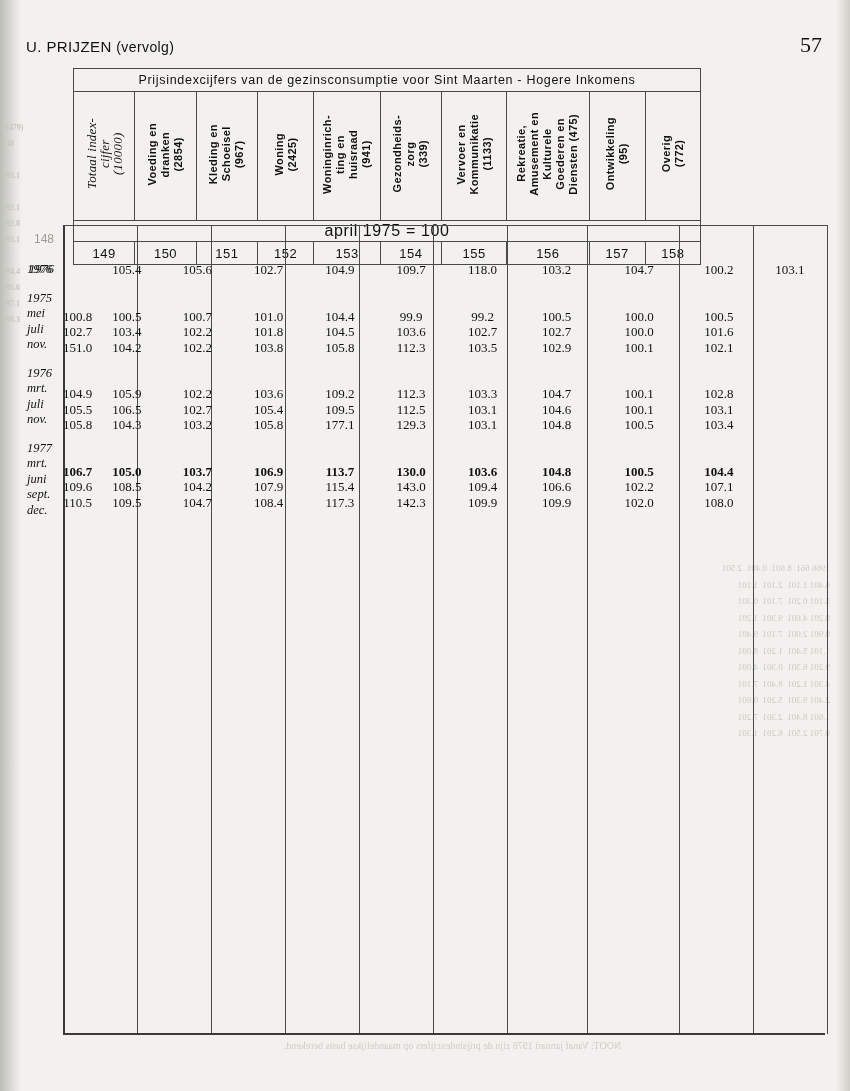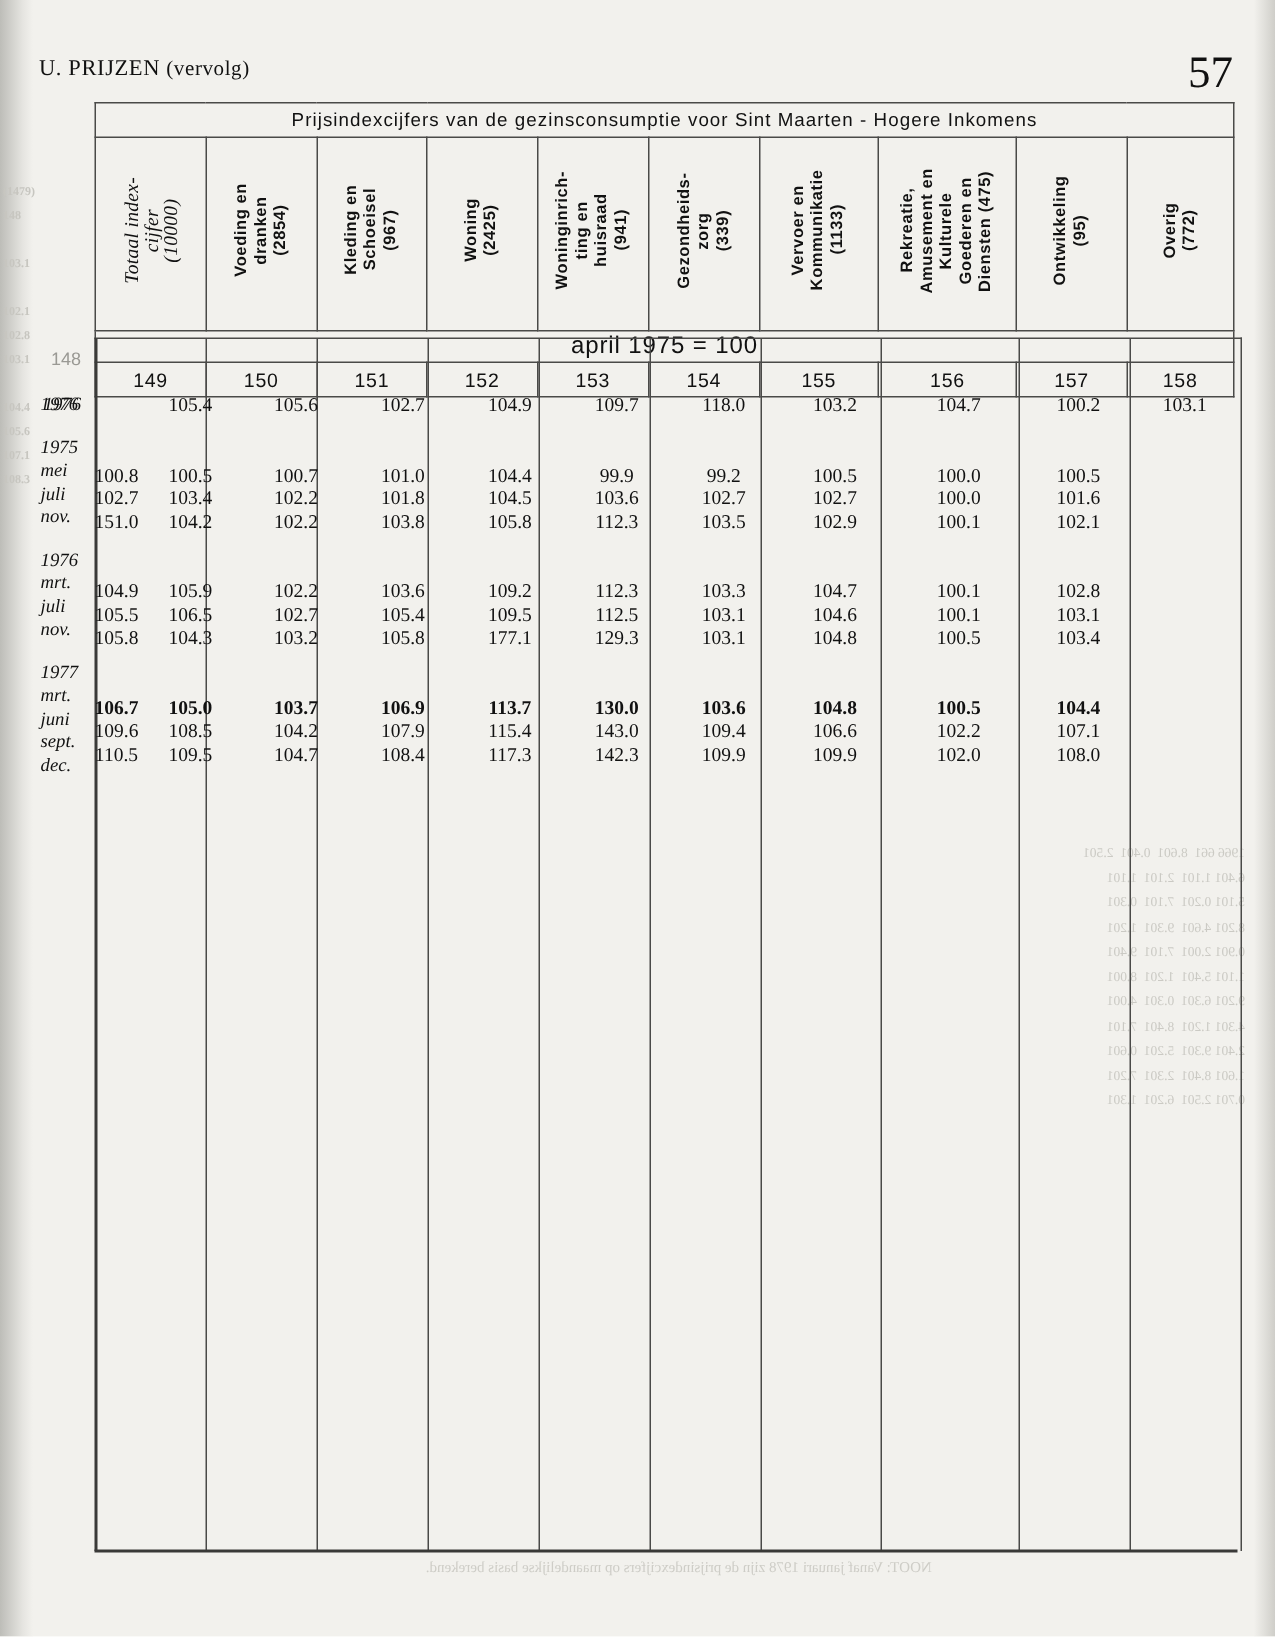--- a/index.html
+++ b/index.html
@@ -40,32 +40,32 @@
     position: absolute;
     top: 38px;
     left: 26px;
     right: 26px;
     height: 22px;
   }
   .chapter-title {
     position: absolute;
     left: 0;
     top: 0;
-    font-family: Liberation Serif, serif;
+    font-family: Liberation Sans, sans-serif;
     font-size: 15px;
     letter-spacing: .4px;
   }
   .chapter-title .small {
     font-size: 14px;
   }
   .page-number {
     position: absolute;
     right: 2px;
     top: -6px;
-    font-size: 30px;
+    font-size: 22px;
     font-family: "Liberation Serif", serif;
   }
   .ghost-col {
     position: absolute;
     left: 600px;
     top: 560px;
     width: 230px;
     line-height: 16.5px;
     color: #cbcac4;
     font-size: 9px;
@@ -84,22 +84,23 @@
 
   .table-wrap {
     position: absolute;
     left: 63px;
     top: 68px;
     width: 762px;
   }
 
   table.maintable {
     border-collapse: collapse;
-    width: 760px;
+    width: 628px;
     background: transparent;
+    margin-left: 10px;
   }
   table.maintable td, table.maintable th {
     border: 1px solid #4a4a48;
     padding: 0;
     font-weight: normal;
     vertical-align: middle;
   }
 
   .title-cell {
     height: 22px;

